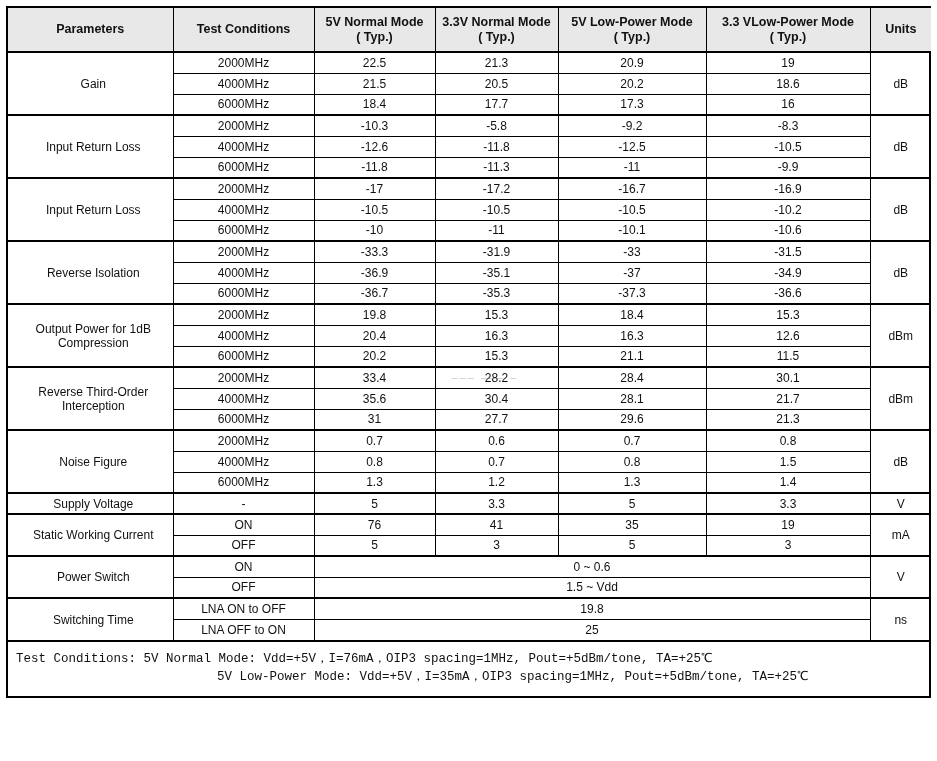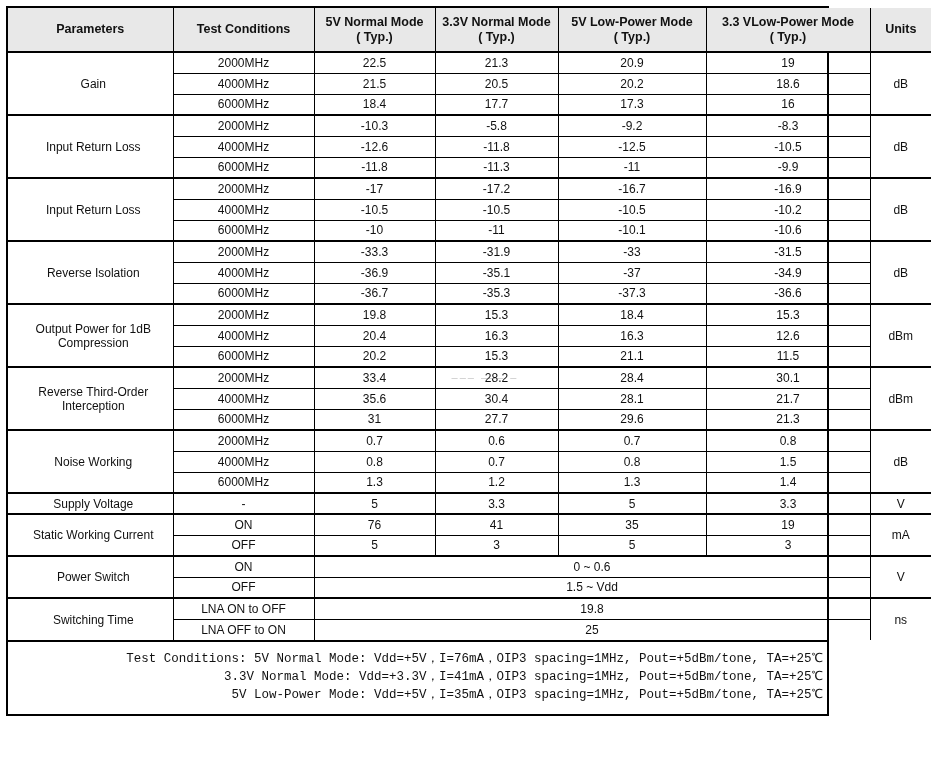--- a/index.html
+++ b/index.html
@@ -7,21 +7,21 @@
     --header-bg:#e8e8e8;
     --text:#111111;
   }
   *{box-sizing:border-box;}
   html,body{margin:0;padding:0;}
   body{
     width:937px;height:761px;background:#ffffff;position:relative;
     font-family:"Liberation Sans","DejaVu Sans",sans-serif;color:var(--text);
   }
   .sheet{
-    position:absolute;left:6px;top:6px;width:823px;
+    position:absolute;left:6px;top:6px;width:925px;
     border:2px solid var(--border);background:#ffffff;
   }
   table{border-collapse:collapse;width:100%;table-layout:fixed;border:hidden;}
   th,td{
     border:1px solid var(--border);
     text-align:center;vertical-align:middle;
     padding:0 2px;overflow:hidden;
   }
   thead th{
     background:var(--header-bg);
@@ -29,21 +29,21 @@
     border-bottom:2px solid var(--border);
   }
   thead .h2{font-weight:bold;}
   tbody td{height:21px;font-size:12px;}
   tr.grp td{border-top:2px solid var(--border);}
   td.param{font-size:12px;line-height:14px;padding-left:8px;}
   .footnote{
     border-top:2px solid var(--border);
     font-family:"Liberation Mono","DejaVu Sans Mono",monospace;
     font-size:12.5px;line-height:18px;
-    padding:8px 4px 10px 8px;white-space:nowrap;overflow:hidden;text-align:right;
+    padding:8px 4px 10px 8px;white-space:nowrap;overflow:hidden;
   }
   .fline.indent{padding-left:201px;}
   .watermark{
     position:absolute;left:420px;top:371px;width:130px;height:16px;
     color:#9a9a9a;opacity:.55;font-size:11px;letter-spacing:2px;
     pointer-events:none;z-index:2;text-align:center;
   }
 </style>
 </head>
 <body>
@@ -221,21 +221,21 @@
           <td class="val">21.7</td>
         </tr>
         <tr>
           <td class="cond">6000MHz</td>
           <td class="val">31</td>
           <td class="val">27.7</td>
           <td class="val">29.6</td>
           <td class="val">21.3</td>
         </tr>
         <tr class="grp">
-          <td class="param" rowspan="3">Noise Working</td>
+          <td class="param" rowspan="3">Noise Figure</td>
           <td class="cond">2000MHz</td>
           <td class="val">0.7</td>
           <td class="val">0.6</td>
           <td class="val">0.7</td>
           <td class="val">0.8</td>
           <td class="unit" rowspan="3">dB</td>
         </tr>
         <tr>
           <td class="cond">4000MHz</td>
           <td class="val">0.8</td>
@@ -293,18 +293,17 @@
         </tr>
         <tr>
           <td class="cond">LNA OFF to ON</td>
           <td class="val" colspan="4">25</td>
         </tr>
       </tbody>
   </table>
 
   <div class="footnote">
     <div class="fline">Test Conditions: 5V Normal Mode: Vdd=+5V，I=76mA，OIP3 spacing=1MHz, Pout=+5dBm/tone, TA=+25℃</div>
-    <div class="fline indent">3.3V Normal Mode: Vdd=+3.3V，I=41mA，OIP3 spacing=1MHz, Pout=+5dBm/tone, TA=+25℃</div>
     <div class="fline indent">5V Low-Power Mode: Vdd=+5V，I=35mA，OIP3 spacing=1MHz, Pout=+5dBm/tone, TA=+25℃</div>
   </div>
 </div>
 
 <div class="watermark">‒‒‒ ‒‒‒ ‒</div>
 
 </body></html>

